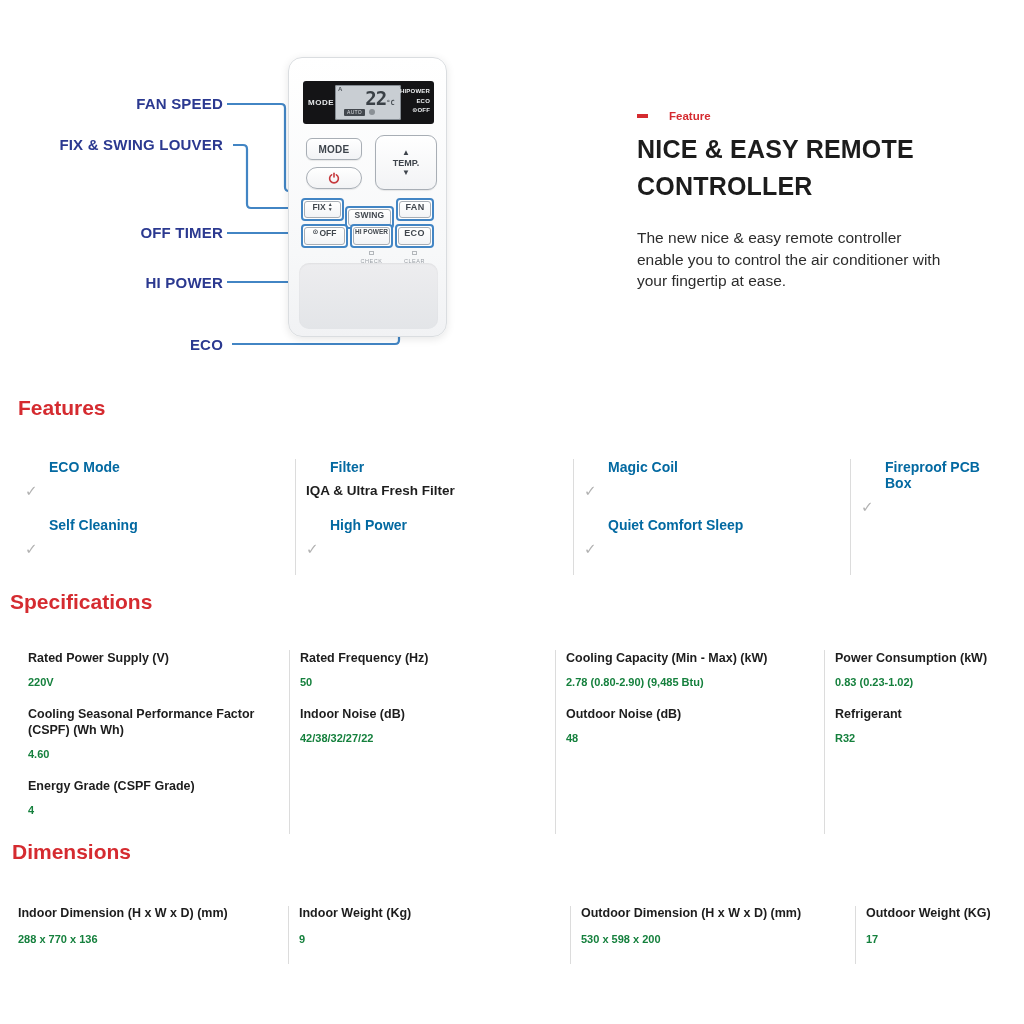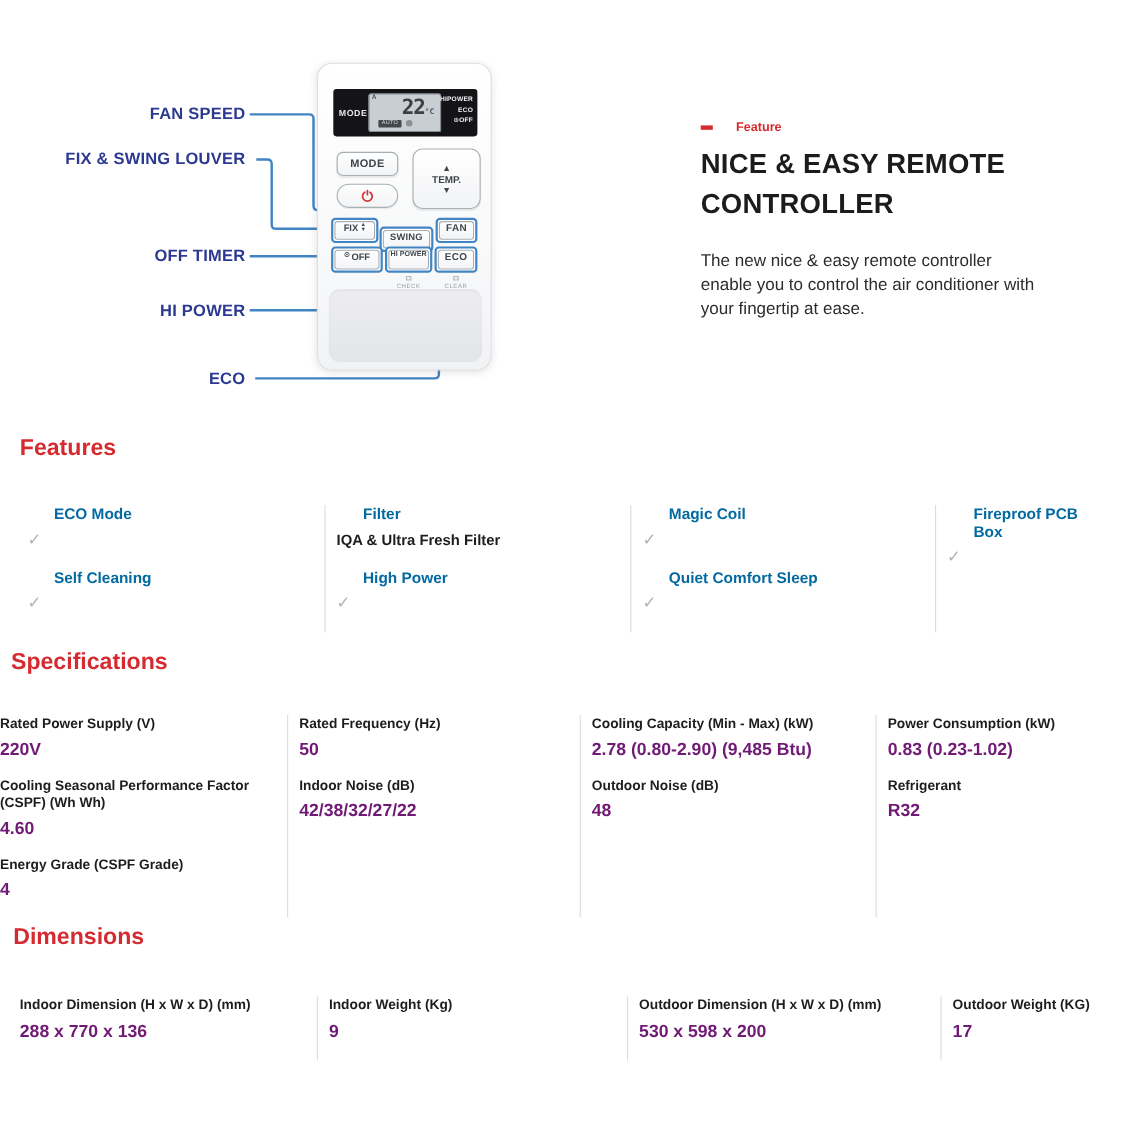--- a/index.html
+++ b/index.html
@@ -63,24 +63,24 @@
   .grid { position:absolute; display:grid; }
   .col { padding-left:10px; border-left:1px solid #dcdcdc; }
   .col.first { padding-left:0; border-left:none; }
 
   #features-grid { left:25px; top:455px; width:983px; grid-template-columns:270px 278px 277px 158px; min-height:118px; padding-top:4px; }
   .feat-item { height:58px; }
   .feat-lbl { font-size:14px; font-weight:bold; color:#0369a1; line-height:16px; margin-bottom:8px;margin-left:24px; }
   .check { font-size:15px; color:#b2b2b2; line-height:16px; }
   .feat-text { font-size:13.5px; font-weight:bold; color:#1d1d1d; line-height:16px; }
 
-  #specs-grid { left:0; top:648px; width:992px; grid-template-columns:261px 266px 269px 196px; min-height:178px; padding-top:2px; }
+  #specs-grid { left:28px; top:648px; width:992px; grid-template-columns:261px 266px 269px 196px; min-height:178px; padding-top:2px; }
   .spec-item { margin-bottom:17px; }
   .lbl { font-size:12.5px; font-weight:bold; color:#1d1d1d; line-height:16px; margin-bottom:9px; }
-  .val { font-size:16px; font-weight:bold; color:#701a75; line-height:14px; }
+  .val { font-size:11px; font-weight:bold; color:#15803d; line-height:14px; }
   .spec-item .lbl { padding-right:14px; }
 
   #dims-grid { left:18px; top:898px; width:990px; grid-template-columns:270px 282px 285px 153px; min-height:66px; padding-top:8px; }
   .dim-lbl { font-size:12.5px; font-weight:bold; color:#1d1d1d; line-height:15px; margin-bottom:11px; }
 </style>
 </head>
 <body>
 
 <div id="page">
 

